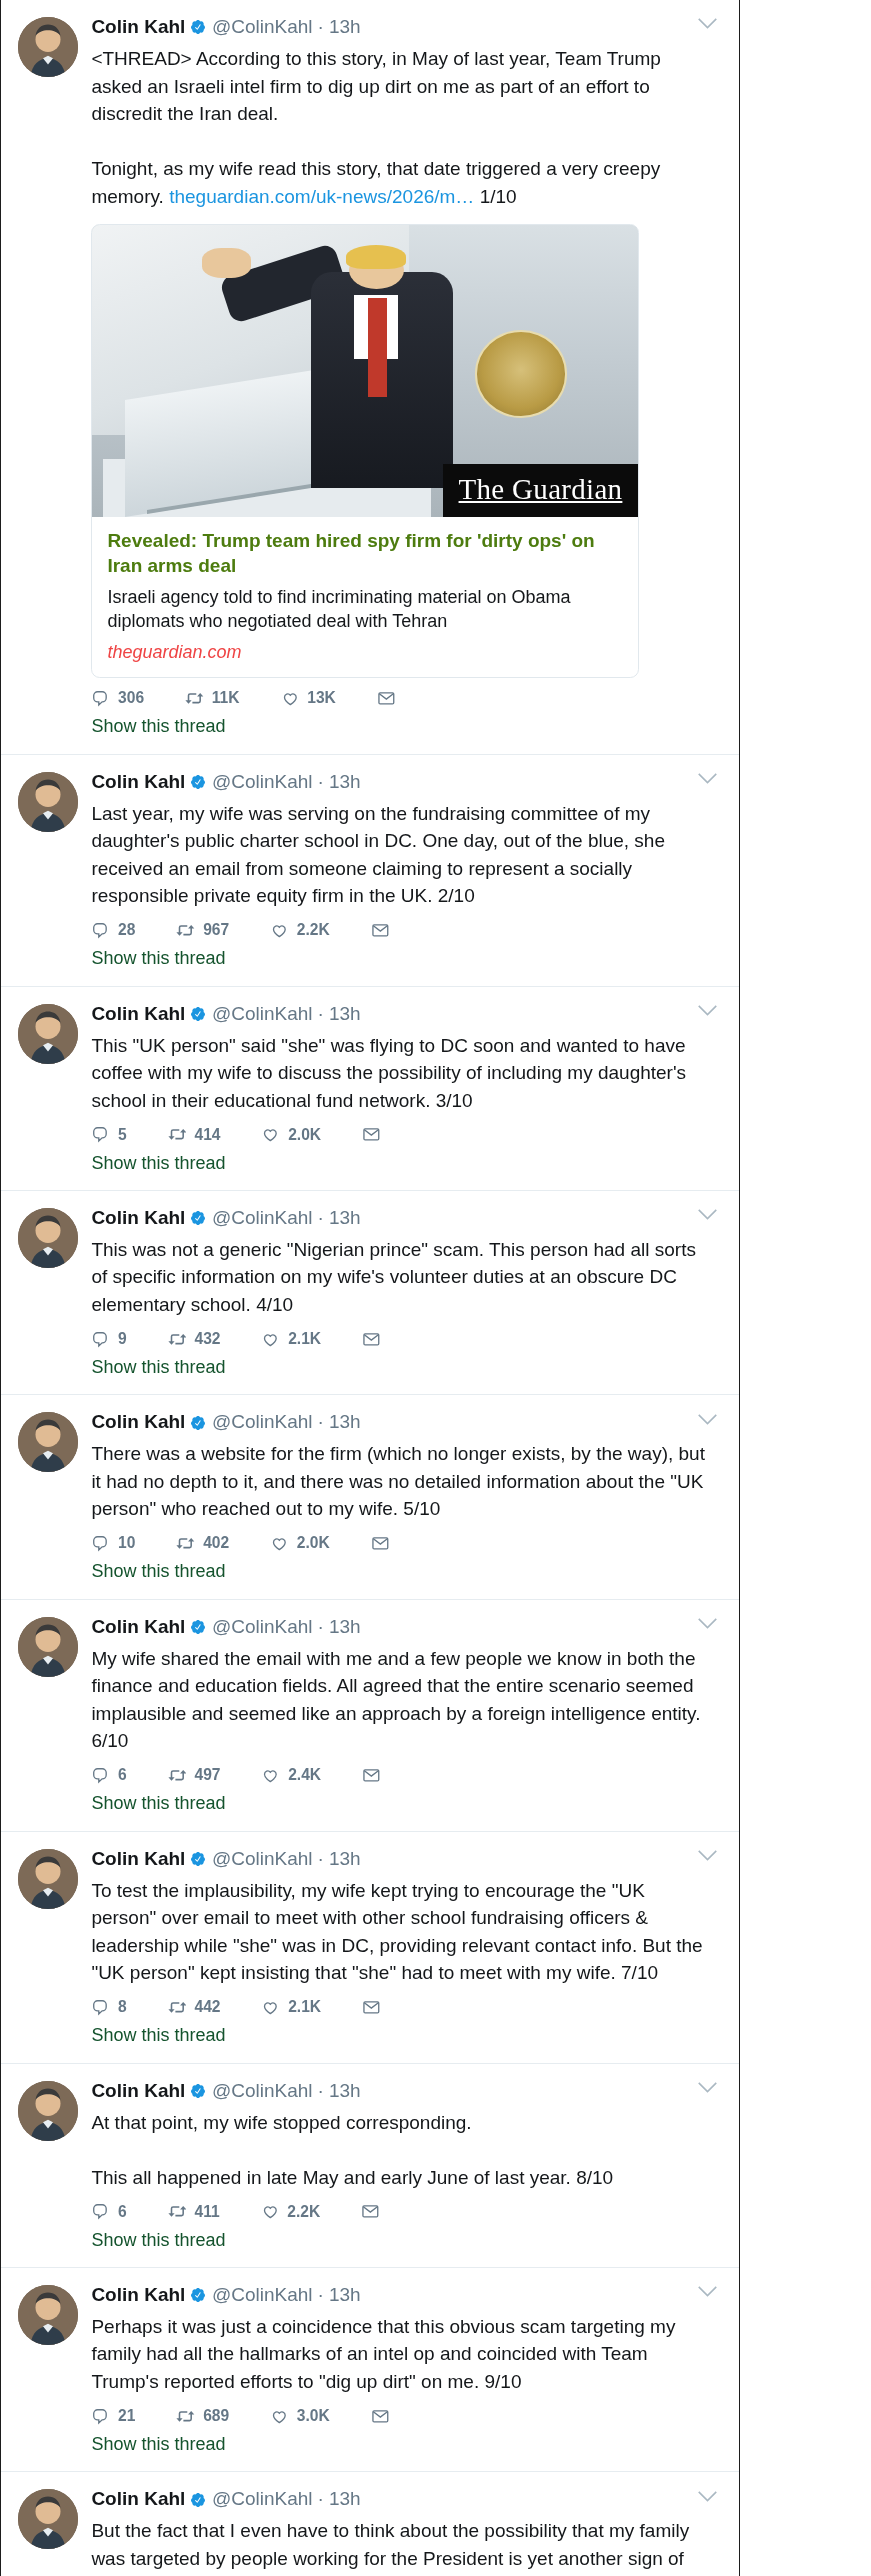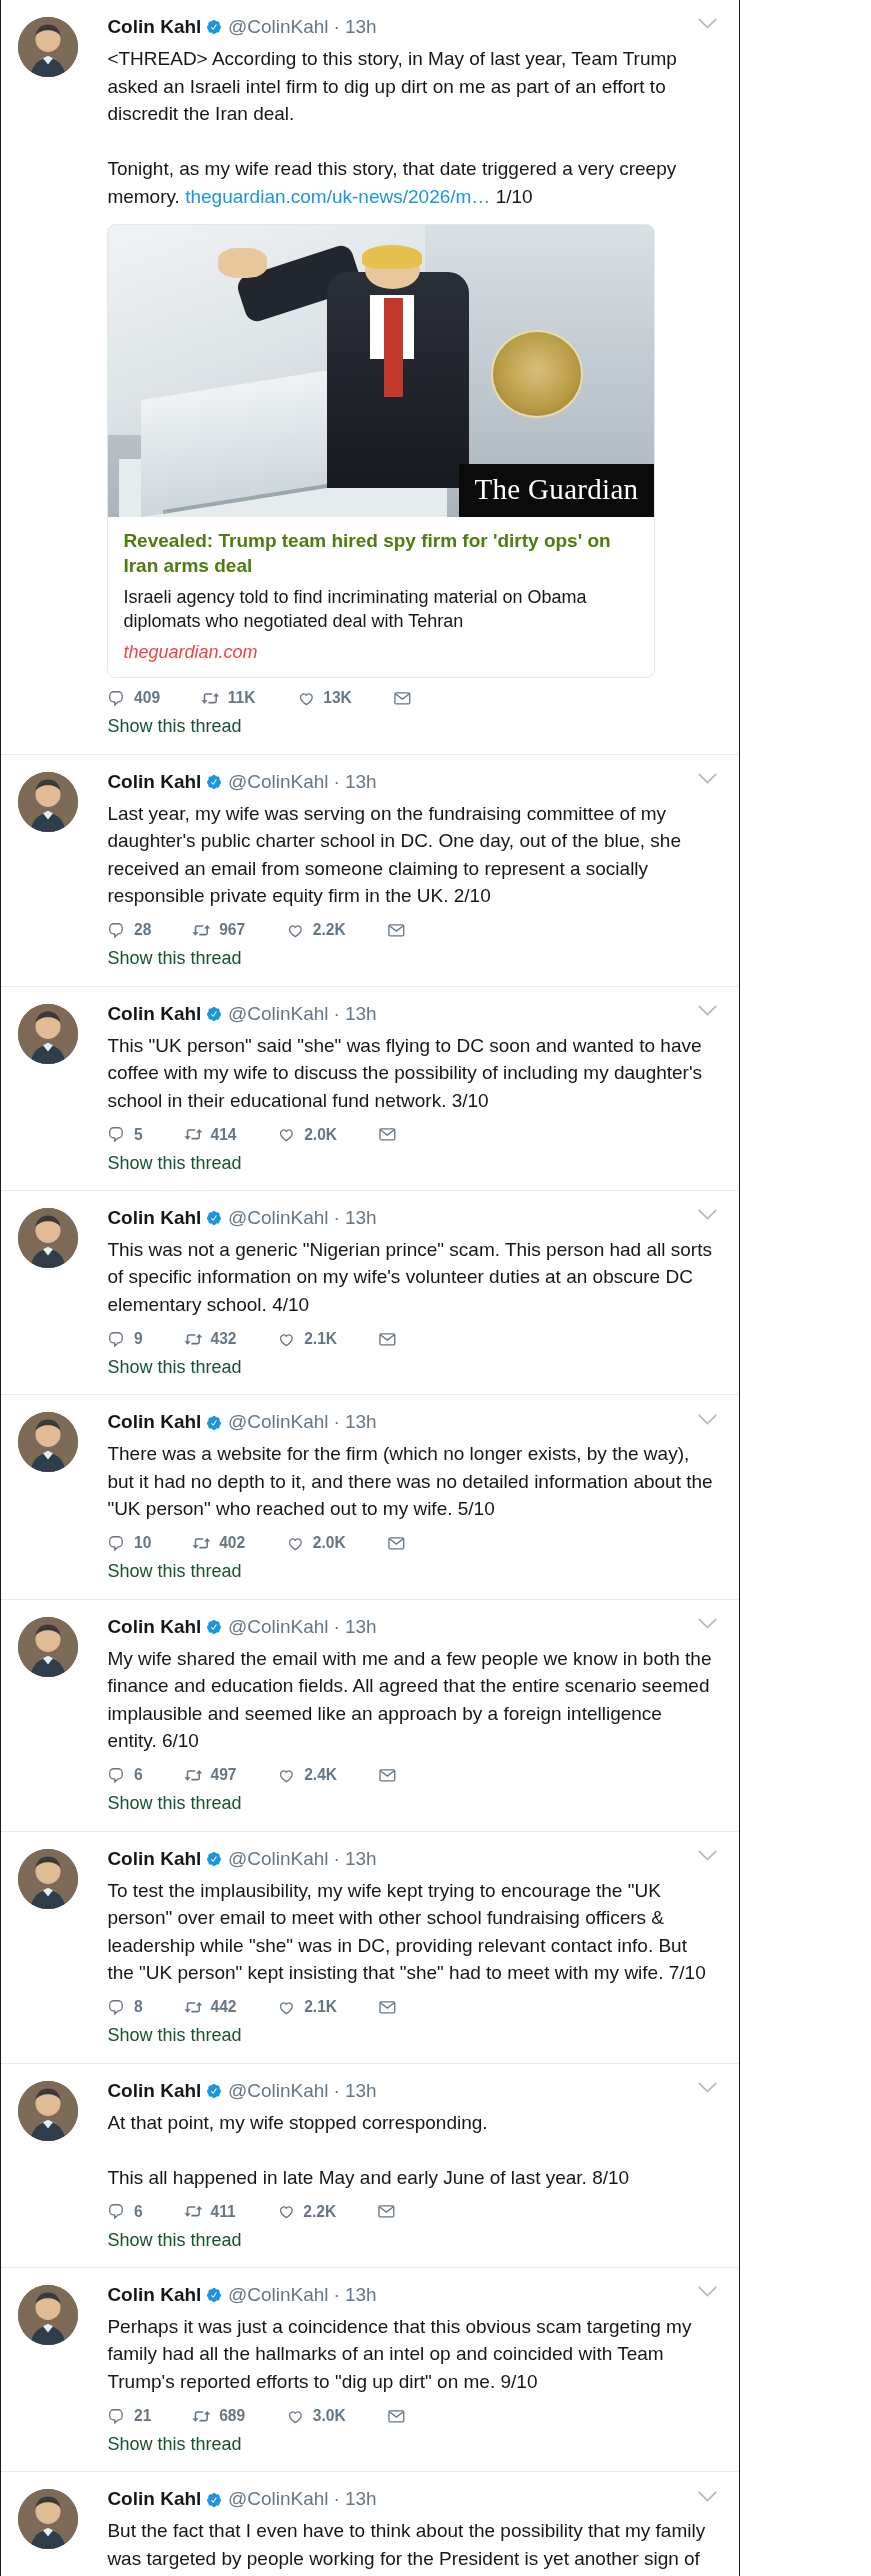--- a/index.html
+++ b/index.html
@@ -33,21 +33,21 @@
     padding-top: 1.2px;
   }
   .avatar {
     width: 60px; height: 60px;
     border-radius: 50%;
     overflow: hidden;
     background: #6b5a4a;
     position: relative;
   }
   .avatar svg { display:block; width:100%; height:100%; }
-  .body-col { flex: 1 1 auto; min-width: 0; padding-right: 3.7px; margin-left: 16px; }
+  .body-col { flex: 1 1 auto; min-width: 0; padding-right: 3.7px; }
   .tweet-head {
     display: flex;
     align-items: center;
     font-size: 19px;
     line-height: 1.2;
     margin-bottom: 6.2px;
   }
   .name {
     font-weight: bold;
     color: #14171a;
@@ -155,20 +155,21 @@
     border: 2.5px solid #e8dcae;
   }
   .card-img .guardian {
     position:absolute; right:0; bottom:0;
     background:#0b0b0b;
     color:#fff;
     padding: 8.7px 16px 11.2px 16px;
     font-family:"Liberation Serif", serif;
     font-size: 29px;
     letter-spacing: 0.3px;
+    text-decoration: underline;
   }
   .card-body { padding: 12.4px 15px 13.7px 15px; }
   .card-title {
     font-size: 19px; font-weight: bold; color:#4d7c0f; margin-bottom: 6.2px;
     line-height:1.3;
   }
   .card-desc {
     font-size: 18px; color:#14171a; line-height:1.35; margin-bottom: 8.7px;
   }
   .card-domain { font-size: 18px; color:#ef4444;font-style:italic; }
@@ -249,21 +250,21 @@
     </div>
   </div>
 </div>
       <div class="actions">
         <div class="action">
           <span class="ico">
             <svg viewBox="0 0 24 24">
                 <path fill="none" stroke="#657786" stroke-width="1.7" d="M14.5 3.5h-6A5 5 0 0 0 3.5 8.5v3a5 5 0 0 0 5 5h1.5v4l4.3-4h0.2a5 5 0 0 0 5-5v-3a5 5 0 0 0-5-5z"></path>
               </svg>
           </span>
-          <span class="cnt">409</span>
+          <span class="cnt">306</span>
         </div>
         <div class="action">
           <span class="ico">
             <svg viewBox="0 0 24 24">
                 <path fill="#657786" d="M6.5 5.5h8v2h-8a1 1 0 0 0-1 1v6h3l-4 4.5L.5 14.5h3v-6a3 3 0 0 1 3-3zm11 13h-8v-2h8a1 1 0 0 0 1-1v-6h-3l4-4.5 4 4.5h-3v6a3 3 0 0 1-3 3z"></path>
               </svg>
           </span>
           <span class="cnt">11K</span>
         </div>
         <div class="action">

